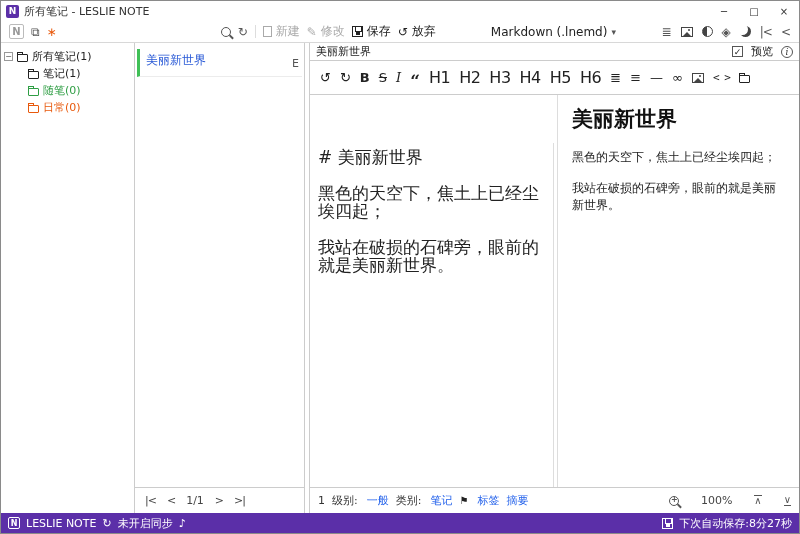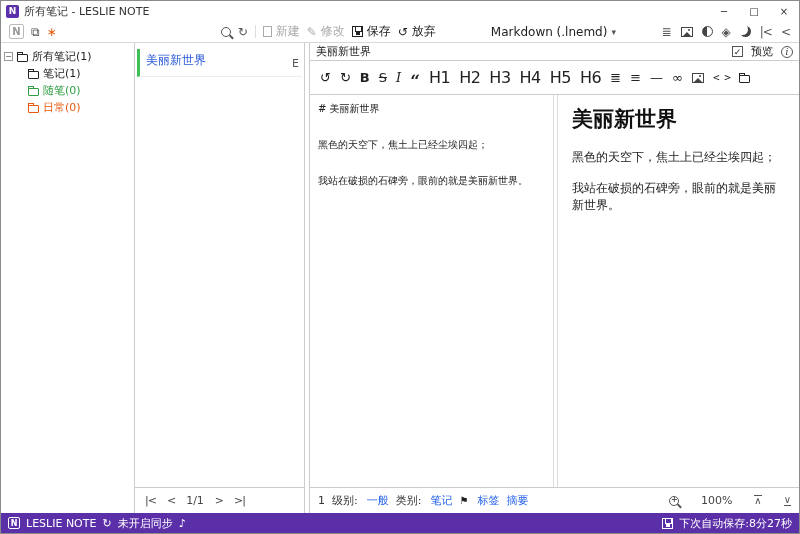--- a/index.html
+++ b/index.html
@@ -73,21 +73,21 @@
   .editor-toolbar{height:34px;flex:0 0 auto;border-bottom:1px solid #ccc;display:flex;align-items:center;gap:9px;padding:0 10px;color:#222;font-size:13px;white-space:nowrap;overflow:hidden;}
   .et-ico{display:inline-flex;align-items:center;justify-content:center;line-height:1;}
   .st-b{font-weight:bold;}
   .st-s{text-decoration:line-through;}
   .st-i{font-style:italic;font-family:"DejaVu Serif",serif;}
   .st-q{font-family:"DejaVu Serif",serif;font-weight:bold;font-size:17px;margin-top:7px;}
   .st-h{font-size:16px;letter-spacing:-0.5px;}
   .st-code{font-size:11px;letter-spacing:-1px;font-family:"DejaVu Sans Mono",monospace;}
 
   .editor-body{flex:1;display:flex;min-height:0;}
-  .source-pane{width:244px;flex:0 0 auto;border-right:1px solid #ddd;padding:5px 8px;font-size:10px;line-height:18px;overflow:hidden;}
+  .source-pane{width:244px;flex:0 0 auto;border-right:1px solid #ddd;padding:5px 8px;font-size:17px;line-height:18px;overflow:hidden;margin-top:48px;}
   .src-line{min-height:18px;white-space:pre-wrap;}
   .pane-split{width:4px;flex:0 0 auto;border-right:1px solid #ddd;background:#fff;}
   .preview-pane{flex:1;padding:6px 14px;font-family:"DejaVu Serif","Liberation Serif",serif;overflow:hidden;}
   .preview-pane .ph{font-size:21px;font-weight:bold;margin:4px 0 16px;color:#111;}
   .preview-pane .pp{font-size:12px;margin:0 0 14px;color:#222;}
 
   .editor-footer{height:26px;flex:0 0 auto;border-top:1px solid #ccc;display:flex;align-items:center;gap:7px;padding:0 8px;font-size:11px;color:#333;white-space:nowrap;}
   .f-group{display:inline-flex;align-items:center;gap:9px;}
   .link{color:#2563eb;}
   .flag{color:#222;font-size:10px;}

